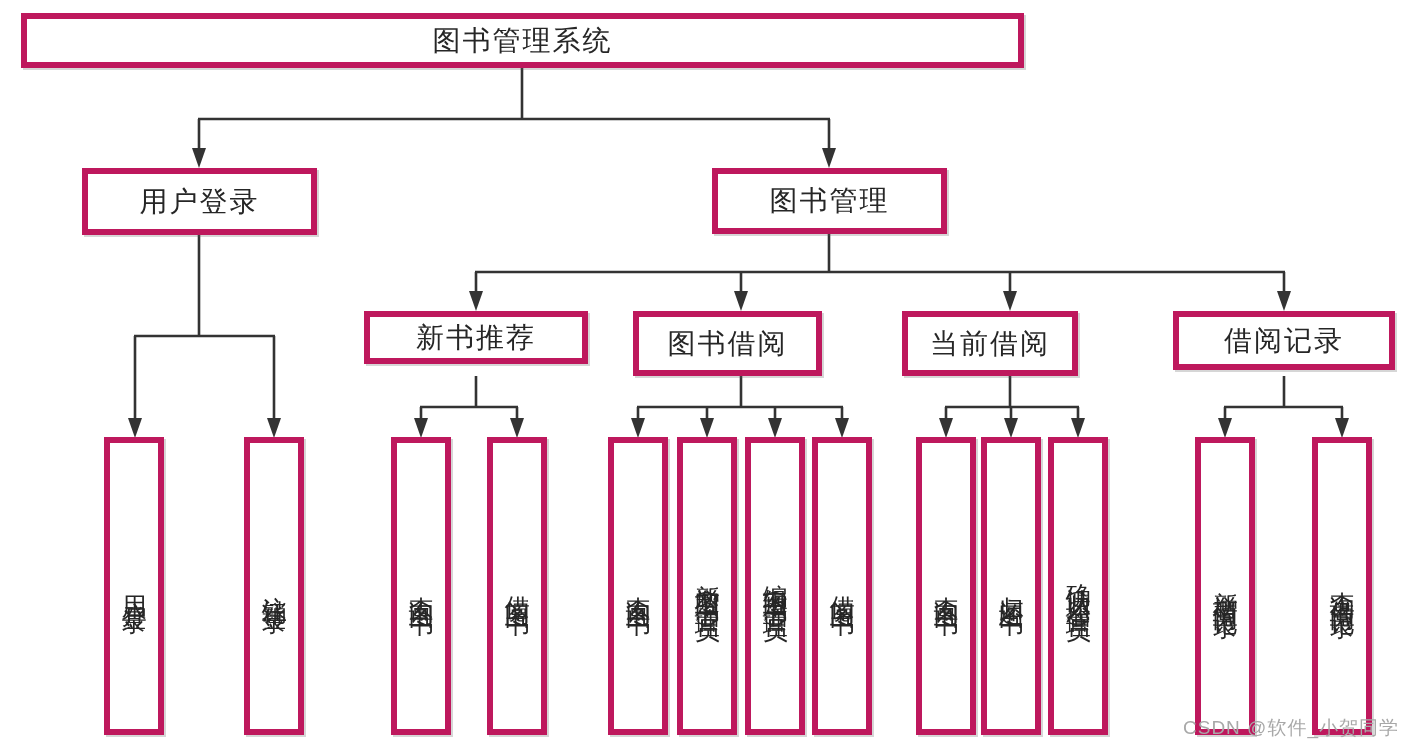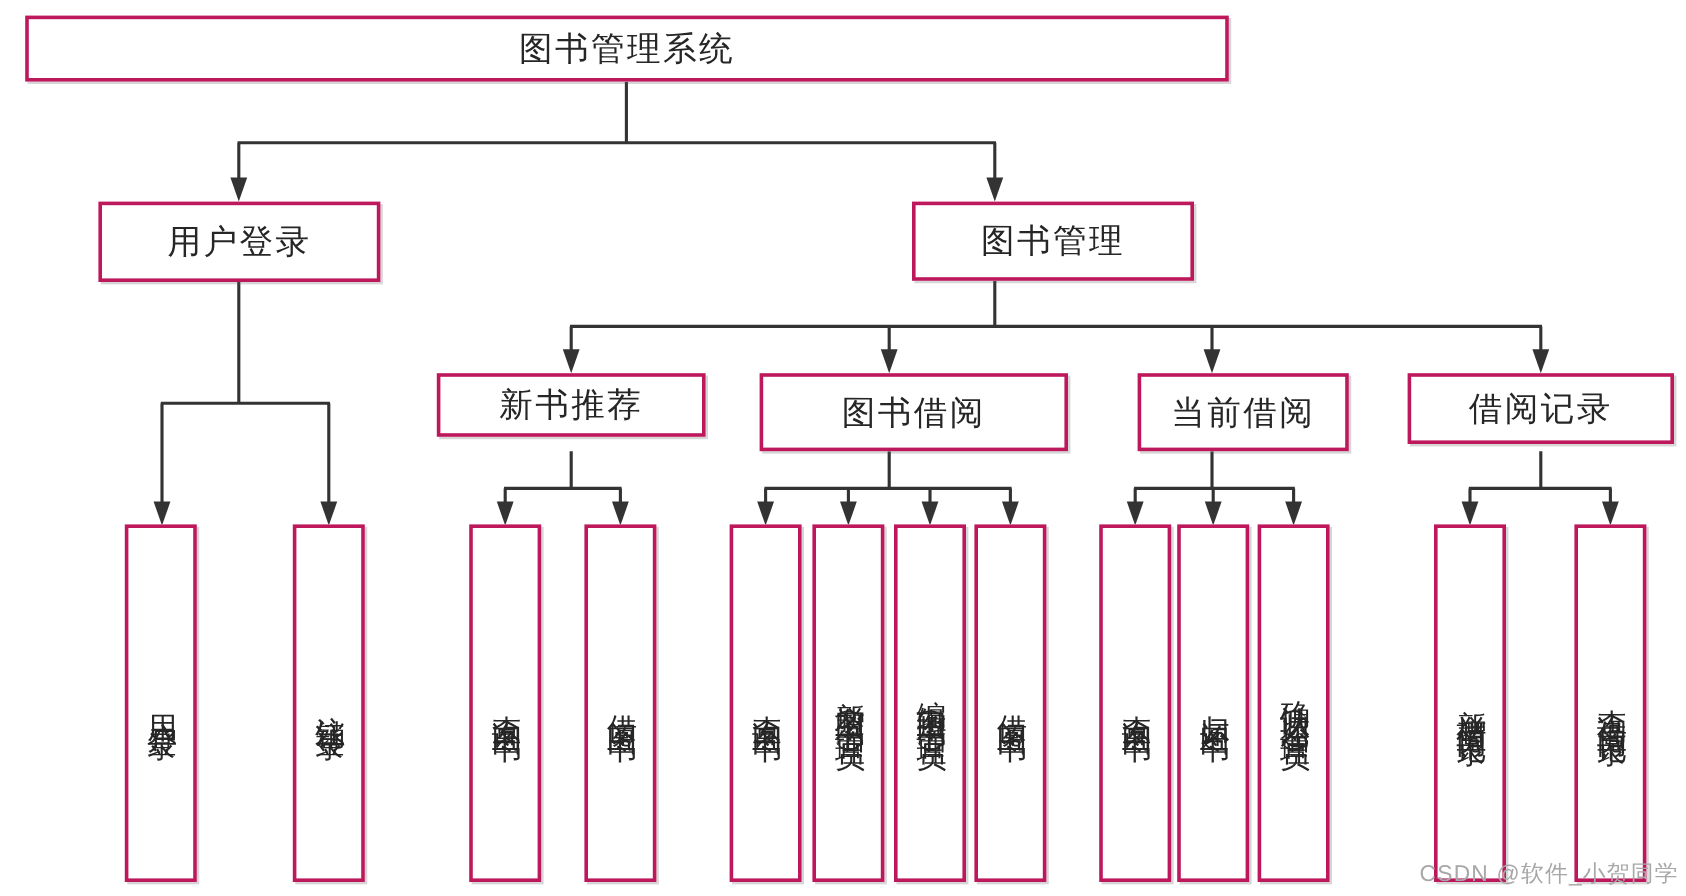--- a/index.html
+++ b/index.html
@@ -5,21 +5,21 @@
   html,body{margin:0;padding:0;background:#ffffff;}
   .canvas{
     position:relative;width:1405px;height:747px;background:#ffffff;
     font-family:"Liberation Sans",sans-serif;overflow:hidden;
   }
   .conn-layer{position:absolute;left:0;top:0;width:1405px;height:747px;}
   .conn{fill:none;stroke:#333333;stroke-width:2.6px;}
   .arr{fill:#333333;stroke:none;}
   .box{
     position:absolute;box-sizing:border-box;background:#ffffff;
-    border:3px solid #be185d;display:flex;align-items:center;justify-content:center;
+    border:6px solid #be185d;display:flex;align-items:center;justify-content:center;
     color:#262626;box-shadow:2px 2px 0 rgba(90,90,90,0.25);
   }
   .hlabel{font-size:28px;letter-spacing:2px;white-space:nowrap;}
   .leaf{width:60px;top:437px;height:298px;}
   .vtext{
     writing-mode:vertical-rl;text-orientation:mixed;
     font-size:25px;letter-spacing:5px;line-height:1.1;white-space:nowrap;
   }
   .watermark{
     position:absolute;left:1183px;top:715px;font-size:19px;color:#a8a8a8;
@@ -61,31 +61,31 @@
     <polygon class="arr" points="1335,418 1349,418 1342,438"></polygon>
   </svg>
 
   <div class="box" style="left:21px;top:13px;width:1003px;height:55px;">
     <span class="hlabel">图书管理系统</span>
   </div>
 
   <div class="box" style="left:82px;top:168px;width:235px;height:67px;">
     <span class="hlabel">用户登录</span>
   </div>
-  <div class="box" style="left:712px;top:168px;width:235px;height:66px;margin-left:48px;">
+  <div class="box" style="left:712px;top:168px;width:235px;height:66px;">
     <span class="hlabel">图书管理</span>
   </div>
 
   <div class="box" style="left:364px;top:311px;width:224px;height:53px;">
     <span class="hlabel">新书推荐</span>
   </div>
-  <div class="box" style="left:633px;top:311px;width:257px;height:65px;">
+  <div class="box" style="left:633px;top:311px;width:189px;height:65px;">
     <span class="hlabel">图书借阅</span>
   </div>
-  <div class="box" style="left:902px;top:311px;width:176px;height:65px;margin-left:46px;">
+  <div class="box" style="left:902px;top:311px;width:176px;height:65px;">
     <span class="hlabel">当前借阅</span>
   </div>
   <div class="box" style="left:1173px;top:311px;width:222px;height:59px;">
     <span class="hlabel">借阅记录</span>
   </div>
 
   <div class="box leaf" style="left:104px;">
     <span class="vtext">用户登录</span>
   </div>
   <div class="box leaf" style="left:244px;">

